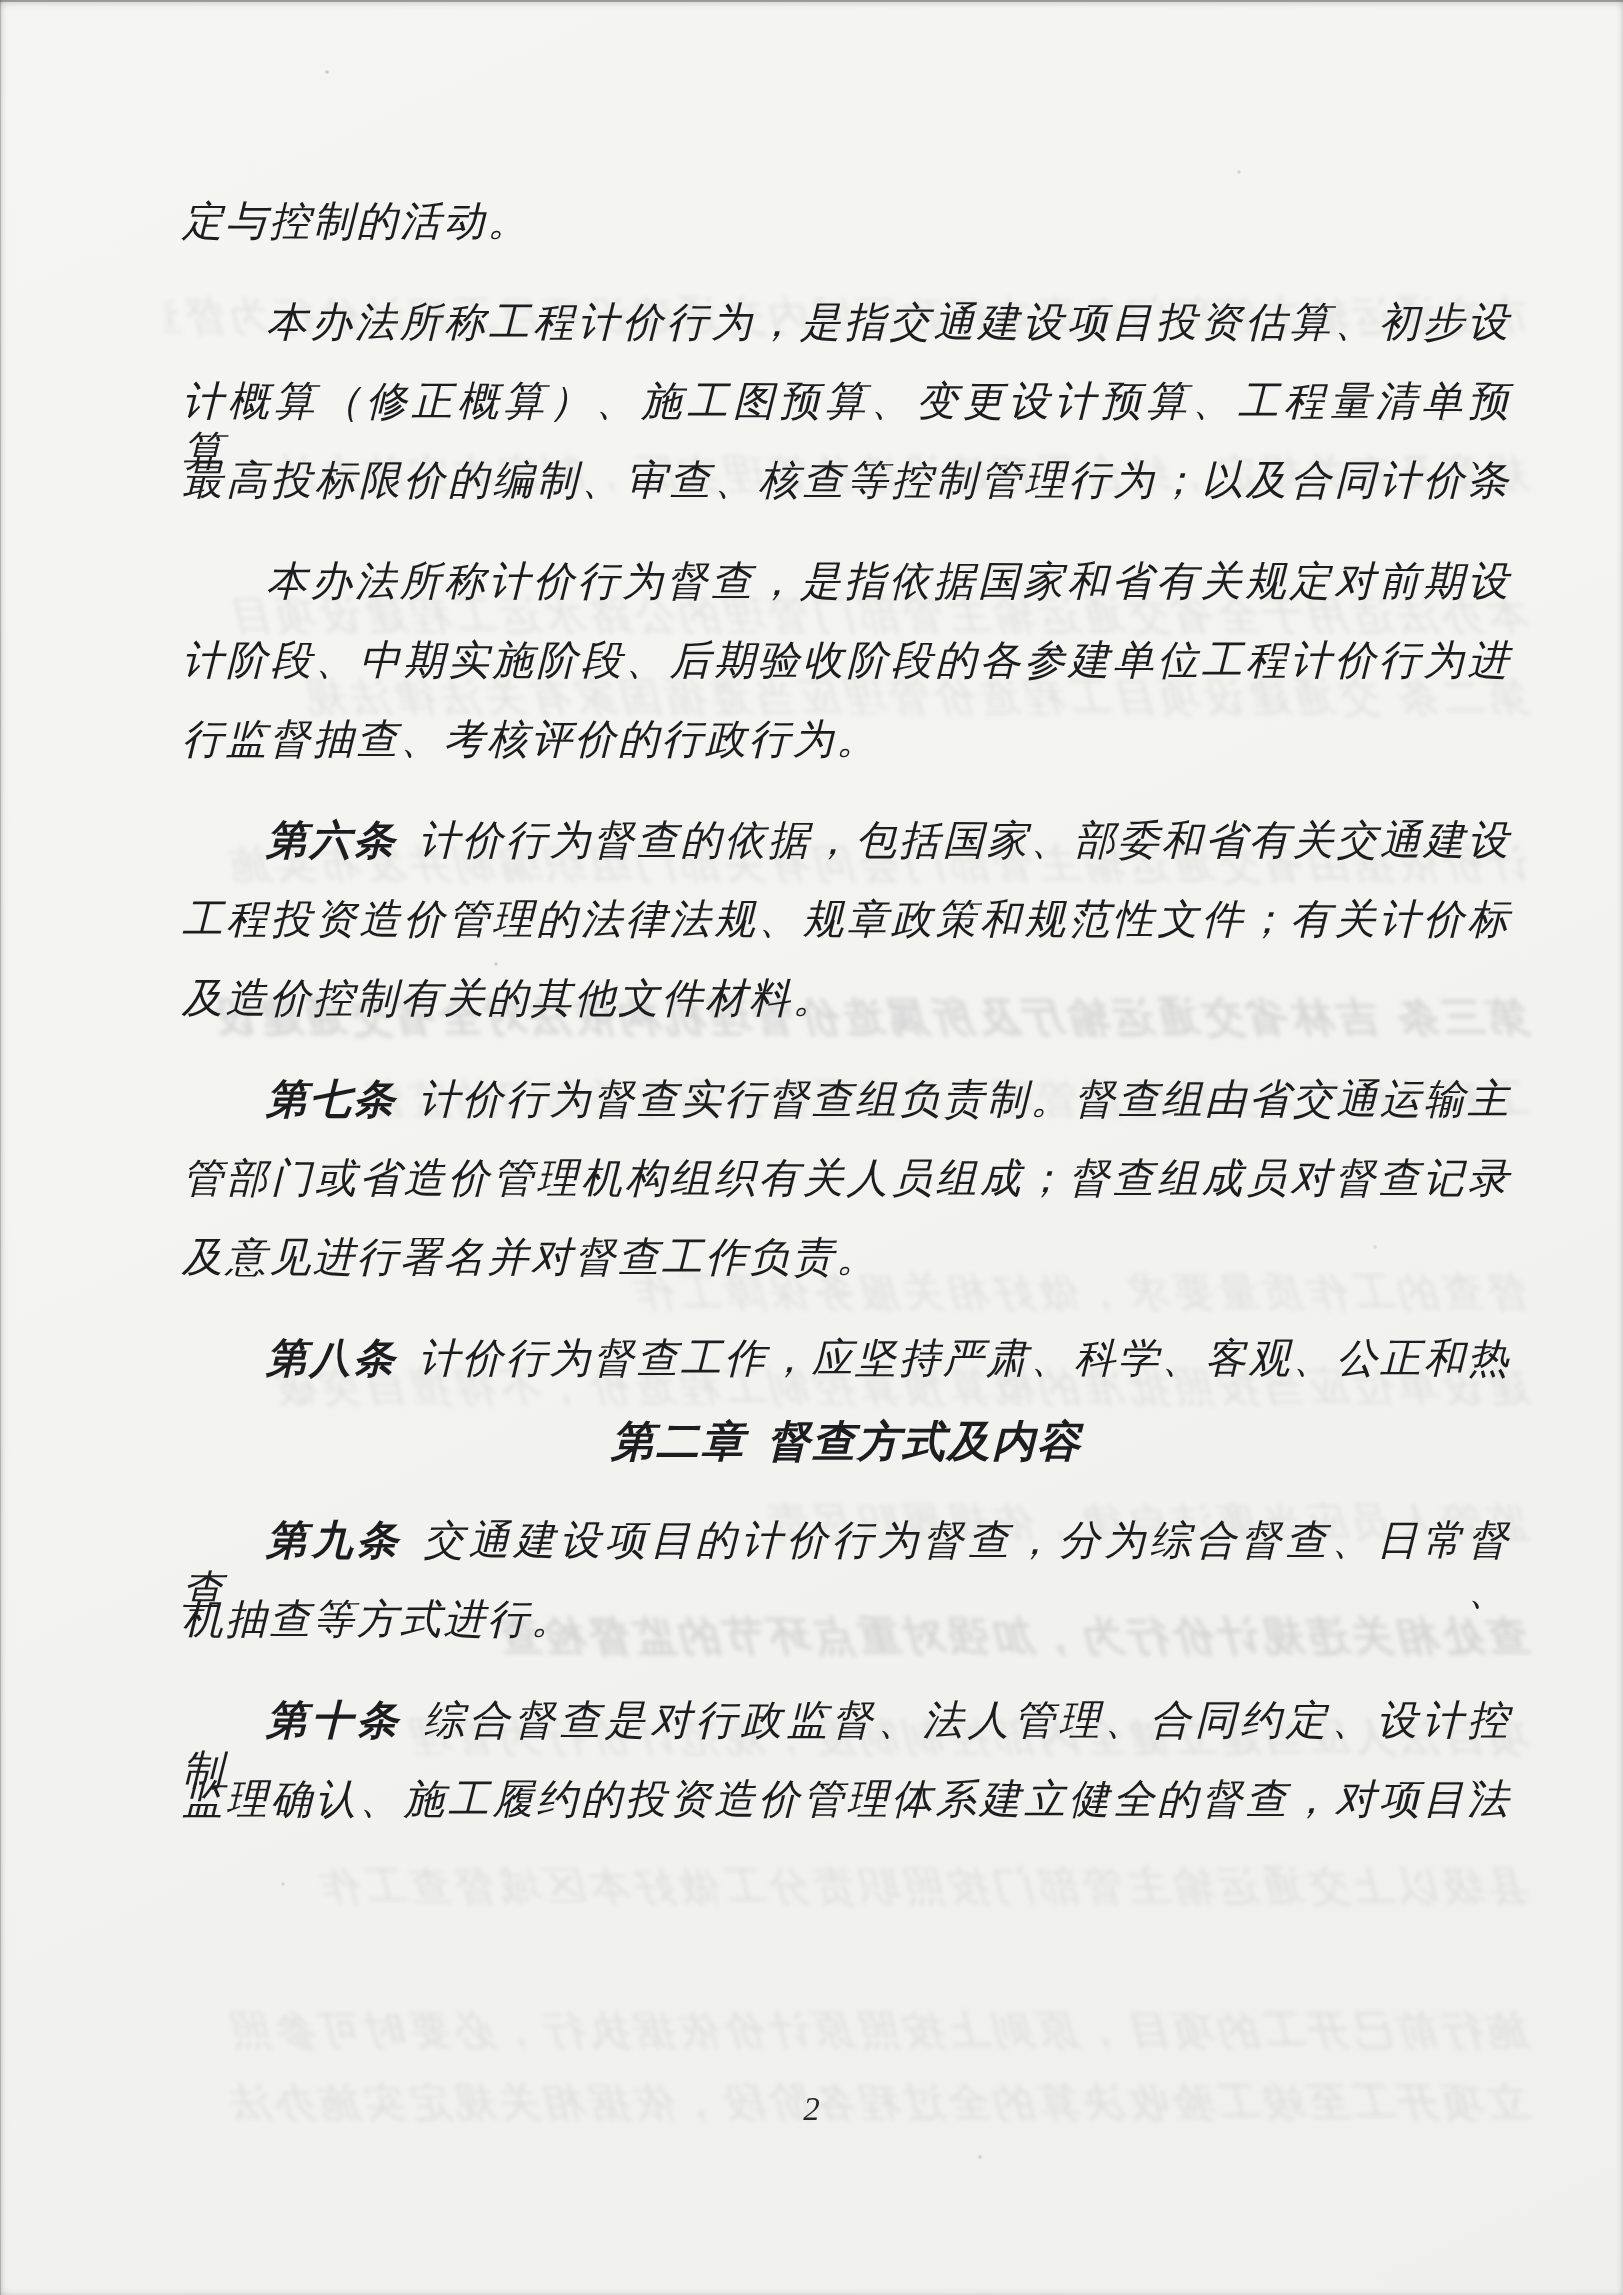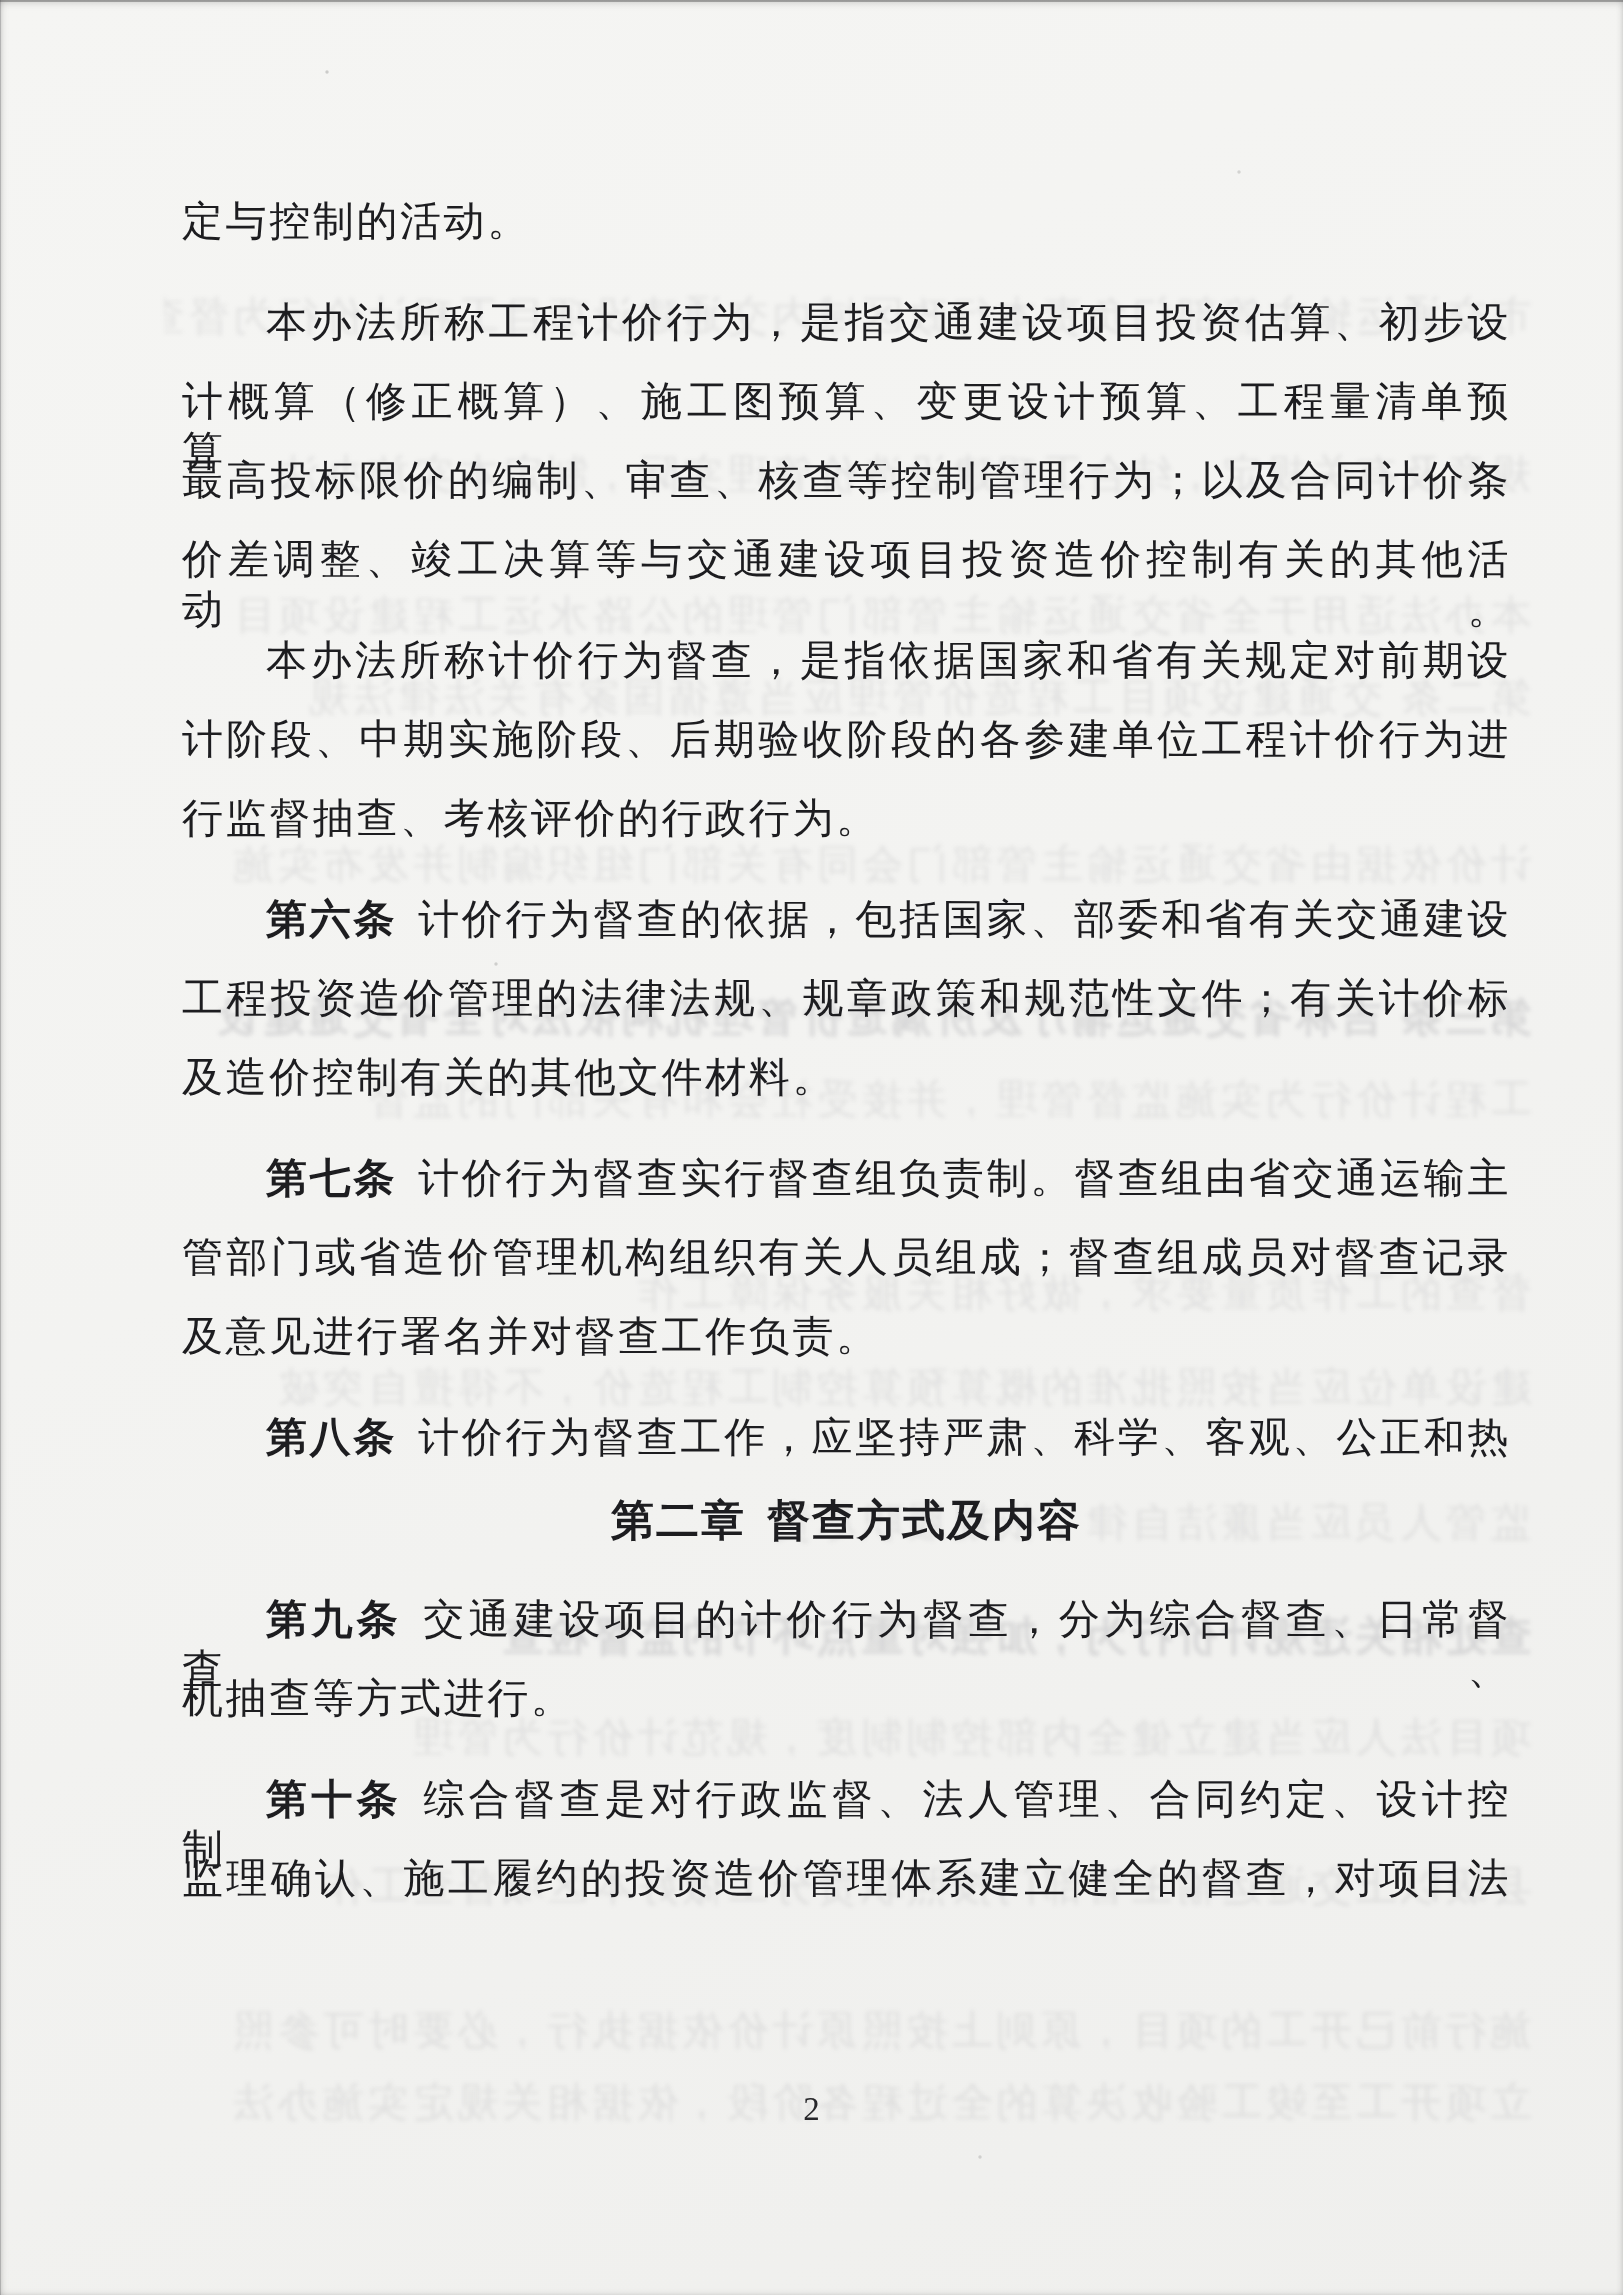--- a/index.html
+++ b/index.html
@@ -17,20 +17,21 @@
   
   .page {
     position: absolute;
     inset: 0;
     background: linear-gradient(155deg, #f5f5f3 0%, #f3f3f1 45%, #efefed 100%);
     box-shadow:
       inset 0 5.2px 10.5px -6.5px rgba(0,0,0,0.38),
       inset 5.2px 0 9.2px -6.5px rgba(0,0,0,0.25),
       inset -5.2px 0 9.2px -7.2px rgba(0,0,0,0.20),
       inset 0 -5.2px 9.2px -7.2px rgba(0,0,0,0.18);
+    font-style: italic;
   }
   .edge-top {
     position: absolute; top: 0; left: 0; right: 0; height: 2px;
     background: rgba(80,80,82,0.42);
   }
   .edge-left {
     position: absolute; top: 0; left: 0; bottom: 0; width: 1.3px;
     background: rgba(90,90,92,0.28);
   }
   .specks {
@@ -143,21 +144,20 @@
       <div class="bleed-line" style="top: 1863px;">县级以上交通运输主管部门按照职责分工做好本区域督查工作</div>
       <div class="bleed-line" style="top: 2007px;">施行前已开工的项目，原则上按照原计价依据执行，必要时可参照</div>
       <div class="bleed-line" style="top: 2079px;">立项开工至竣工验收决算的全过程各阶段，依据相关规定实施办法</div>
     </div>
 
   <div class="textblock" id="textblock">
       <div class="line"><span class="txt">定与控制的活动。</span></div>
       <div class="line j i"><span class="txt">本办法所称工程计价行为，是指交通建设项目投资估算、初步设</span></div>
       <div class="line j"><span class="txt">计概算（修正概算）、施工图预算、变更设计预算、工程量清单预算、</span></div>
       <div class="line j"><span class="txt">最高投标限价的编制、审查、核查等控制管理行为；以及合同计价条</span></div>
-      <div class="line j"><span class="txt">价差调整、竣工决算等与交通建设项目投资造价控制有关的其他活动。</span></div>
       <div class="line j i"><span class="txt">本办法所称计价行为督查，是指依据国家和省有关规定对前期设</span></div>
       <div class="line j"><span class="txt">计阶段、中期实施阶段、后期验收阶段的各参建单位工程计价行为进</span></div>
       <div class="line"><span class="txt">行监督抽查、考核评价的行政行为。</span></div>
       <div class="line j i"><span class="pfx">第六条</span><span class="txt">计价行为督查的依据，包括国家、部委和省有关交通建设</span></div>
       <div class="line j"><span class="txt">工程投资造价管理的法律法规、规章政策和规范性文件；有关计价标</span></div>
       <div class="line"><span class="txt">及造价控制有关的其他文件材料。</span></div>
       <div class="line j i"><span class="pfx">第七条</span><span class="txt">计价行为督查实行督查组负责制。督查组由省交通运输主</span></div>
       <div class="line j"><span class="txt">管部门或省造价管理机构组织有关人员组成；督查组成员对督查记录</span></div>
       <div class="line"><span class="txt">及意见进行署名并对督查工作负责。</span></div>
       <div class="line j i"><span class="pfx">第八条</span><span class="txt">计价行为督查工作，应坚持严肃、科学、客观、公正和热</span></div>

